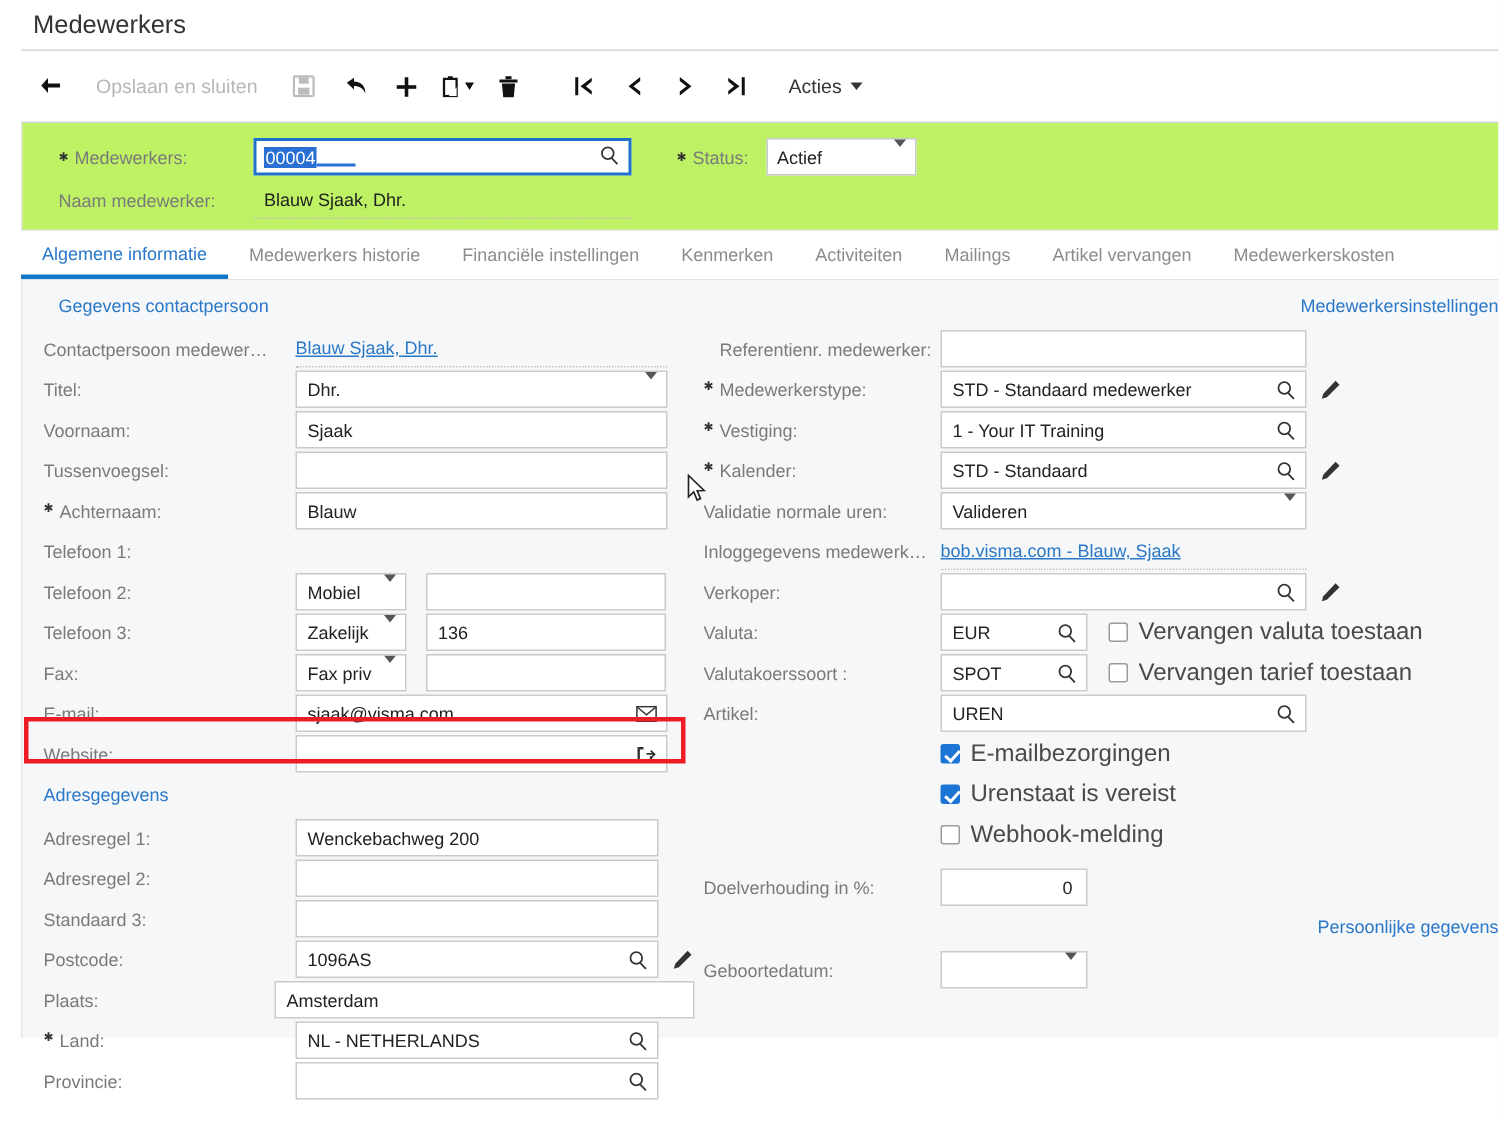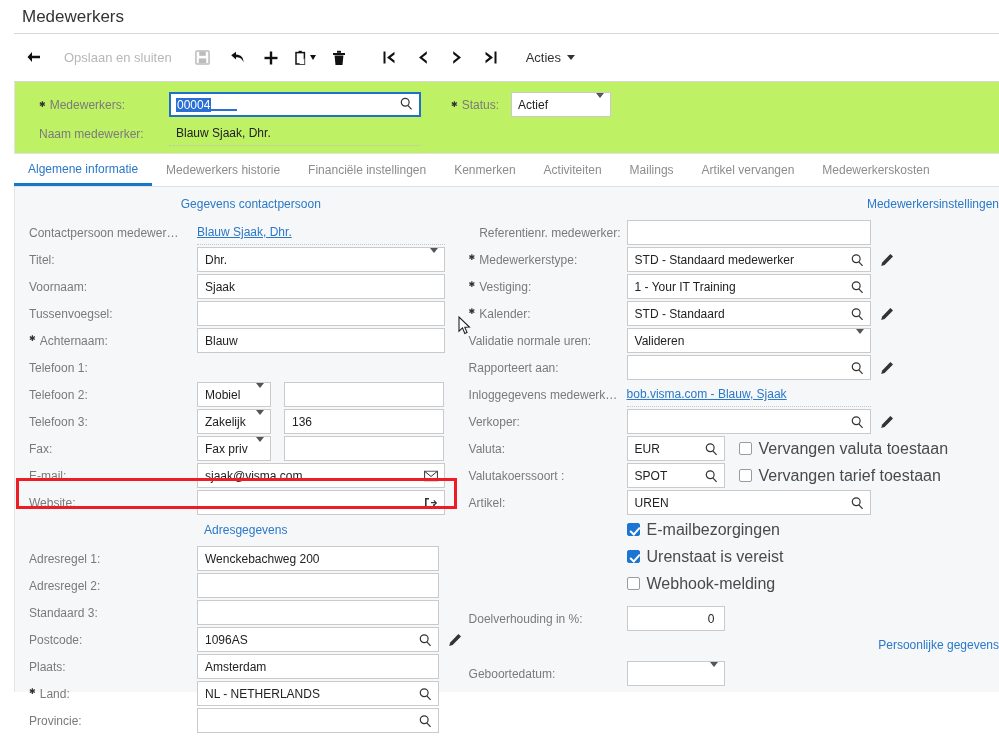--- a/index.html
+++ b/index.html
@@ -112,21 +112,21 @@
   
   .form {
     position:relative;
     margin-left: 14px;
     background: #f6f7f9;
     border-left: 1px solid #e3e4e6;
     height: 505px;
     display:flex;
   }
   .col { position:relative; }
-  .colL { width: 448px; padding-top: 10px; text-align: center; }
+  .colL { width: 448px; padding-top: 10px; }
   .colR { width: 537px; padding-top: 10px; }
 
   .section-title {
     color: #2a78c8; font-size: 12px; margin: 0 0 8px 0;
   }
   .colL .section-title { padding-left: 24px; }
   .colR .section-title { padding-left: 6px; text-align: right; }
 
   .frow { display:flex; align-items:center; height: 27px; }
   .flabel {
@@ -462,21 +462,21 @@
             <svg width="14" height="14" viewBox="0 0 14 14">
                 <path d="M10.4 0.9 L13 3.5 L4.6 11.9 L1.2 12.9 L2.2 9.5 Z" fill="#333"></path>
               </svg>
           </span>
         </div>
       </div>
 
       <div class="frow">
         <div class="flabel">Plaats:</div>
         <div class="fctl">
-            <div class="tbox plain" style="width:242px">
+            <div class="tbox plain" style="width:280px">
           <span>Amsterdam</span>
             </div>
           </div>
       </div>
 
       <div class="frow">
         <div class="flabel">
             <span class="star">✱</span>
             <span>Land:</span>
           </div>
@@ -579,35 +579,20 @@
       <div class="frow">
         <div class="flabel">Validatie normale uren:</div>
         <div class="fctl">
           <div class="tbox" style="width:244px">
             <span>Valideren</span>
             <span class="ricon"><span class="caret-dn" style="border-top-color:#555"></span></span>
           </div>
         </div>
       </div>
 
-      <div class="frow">
-        <div class="flabel">Rapporteert aan:</div>
-        <div class="fctl">
-          <div class="tbox" style="width:244px">
-            <span></span>
-            <span class="ricon"><svg width="13" height="13" viewBox="0 0 13 13">
-                  <circle cx="5.2" cy="5.2" r="3.9" fill="none" stroke="#333" stroke-width="1.2"></circle>
-                  <line x1="7.8" y1="8.4" x2="11.6" y2="12.4" stroke="#333" stroke-width="1.2"></line>
-                </svg></span>
-          </div>
-          <span class="pencil"><svg width="14" height="14" viewBox="0 0 14 14">
-                <path d="M10.4 0.9 L13 3.5 L4.6 11.9 L1.2 12.9 L2.2 9.5 Z" fill="#333"></path>
-              </svg></span>
-        </div>
-      </div>
 
       <div class="frow">
         <div class="flabel">Inloggegevens medewerk…</div>
         <div class="fctl">
           <div class="linkrow" style="width:244px;border-bottom:1px dotted #c6c6c6">
             <span class="link">bob.visma.com - Blauw, Sjaak</span>
           </div>
         </div>
       </div>
 

